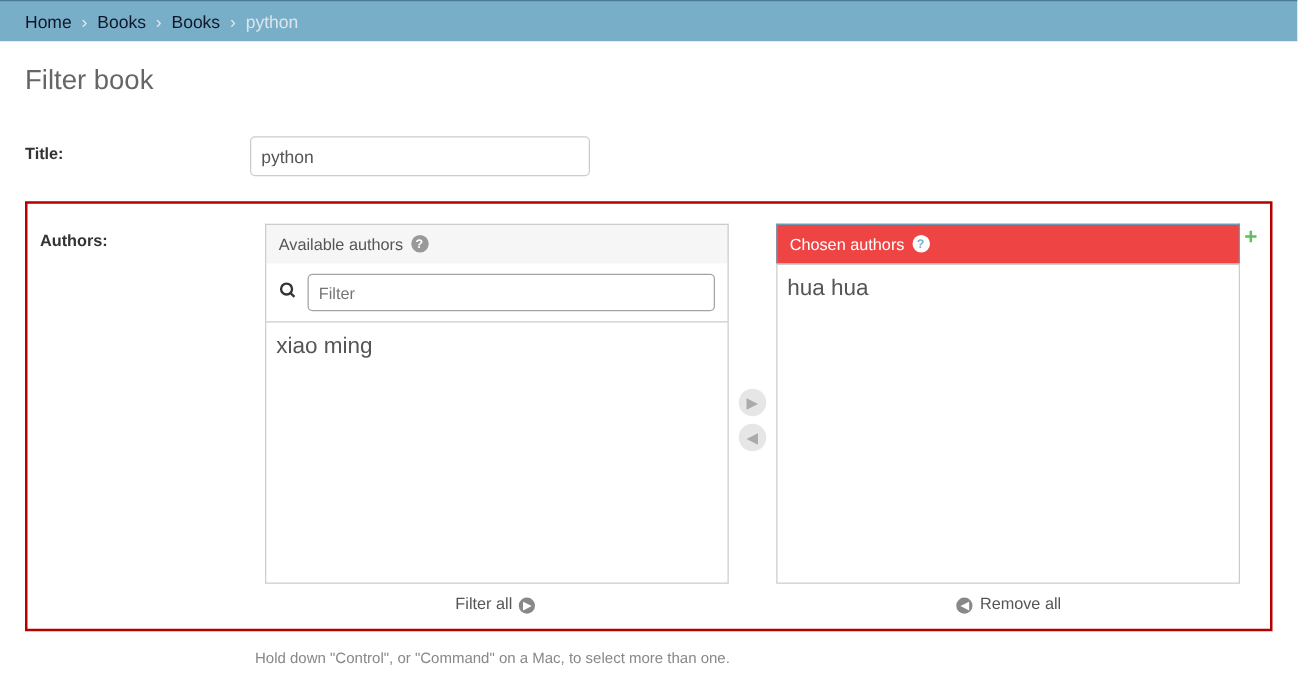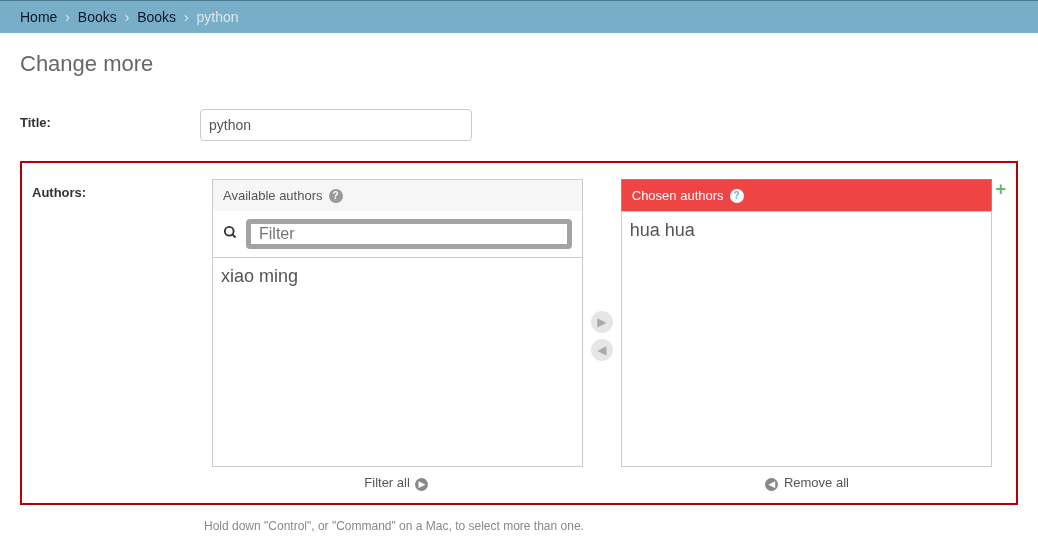--- a/index.html
+++ b/index.html
@@ -59,21 +59,20 @@
     align-items: stretch;
     gap: 6px;
   }
   .selector-col { flex: 1; display: flex; flex-direction: column; }
   .selector-header {
     padding: 8px 10px;
     font-size: 13px;
     border: 1px solid #ccc;
     border-bottom: none;
     display: flex;
-    align-items: center;
     gap: 6px;
   }
   .selector-header.available { background: #f6f6f6; color: #555; }
   .selector-header.chosen { background: #ef4444; color: #fff; border-color: #6b9cb4; }
   .help-icon {
     display: inline-flex;
     width: 14px; height: 14px;
     border-radius: 50%;
     background: #999;
     color: #fff;
@@ -89,23 +88,23 @@
     padding: 8px 10px;
     border-left: 1px solid #ccc;
     border-right: 1px solid #ccc;
     background: #fff;
   }
   .filter-row .search-icon { color: #555; font-size: 15px; }
   .filter-row input {
     flex: 1;
     height: 30px;
     padding: 4px 8px;
-    border: 5px solid #a3a3a3;
+    border: 1px solid #a3a3a3;
     border-radius: 4px;
-    font-size: 16px;
+    font-size: 13px;
   }
   .selector-list {
     flex: 1;
     min-height: 210px;
     border: 1px solid #ccc;
     background: #fff;
     overflow-y: scroll;
     padding: 6px 8px;
     font-size: 18px;
     color: #555;
@@ -170,21 +169,21 @@
   <a href="#">Home</a>
   <span class="sep">›</span>
   <a href="#">Books</a>
   <span class="sep">›</span>
   <a href="#">Books</a>
   <span class="sep">›</span>
   <span class="current">python</span>
 </div>
 
 <div class="content">
-  <h1>Change more</h1>
+  <h1>Filter book</h1>
 
   <div class="form-row">
     <label class="field-label">Title:</label>
     <div class="field-body">
       <input type="text" class="text-input" value="python" style="">
     </div>
   </div>
 
   <div class="authors-wrap">
     <div class="form-row" style="margin-bottom:0;">

